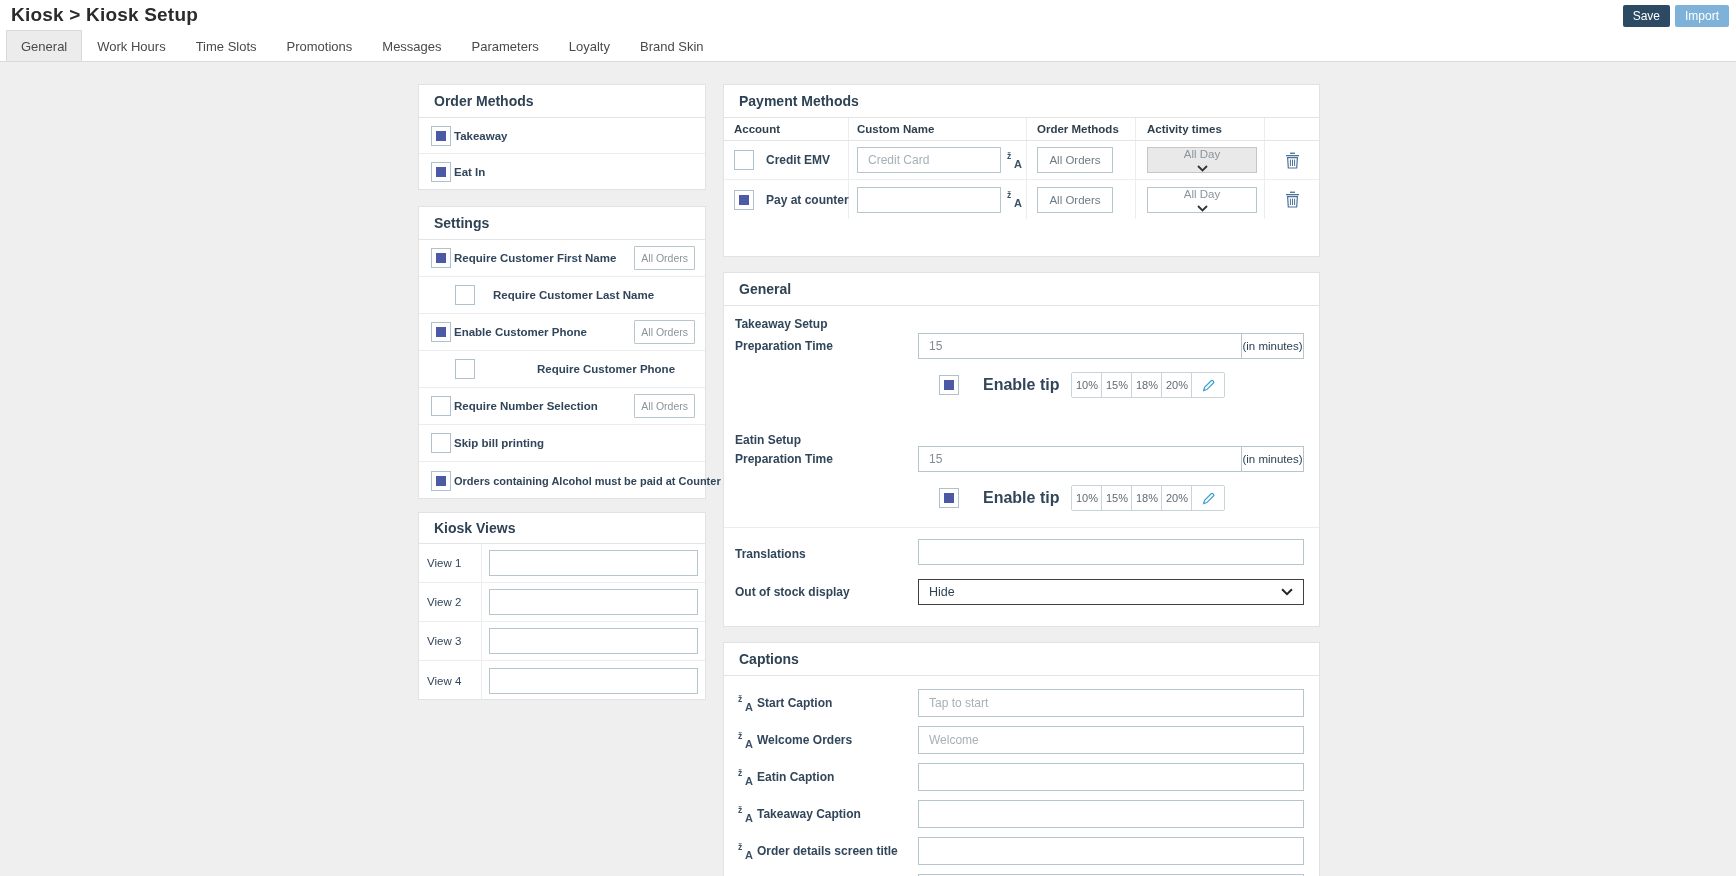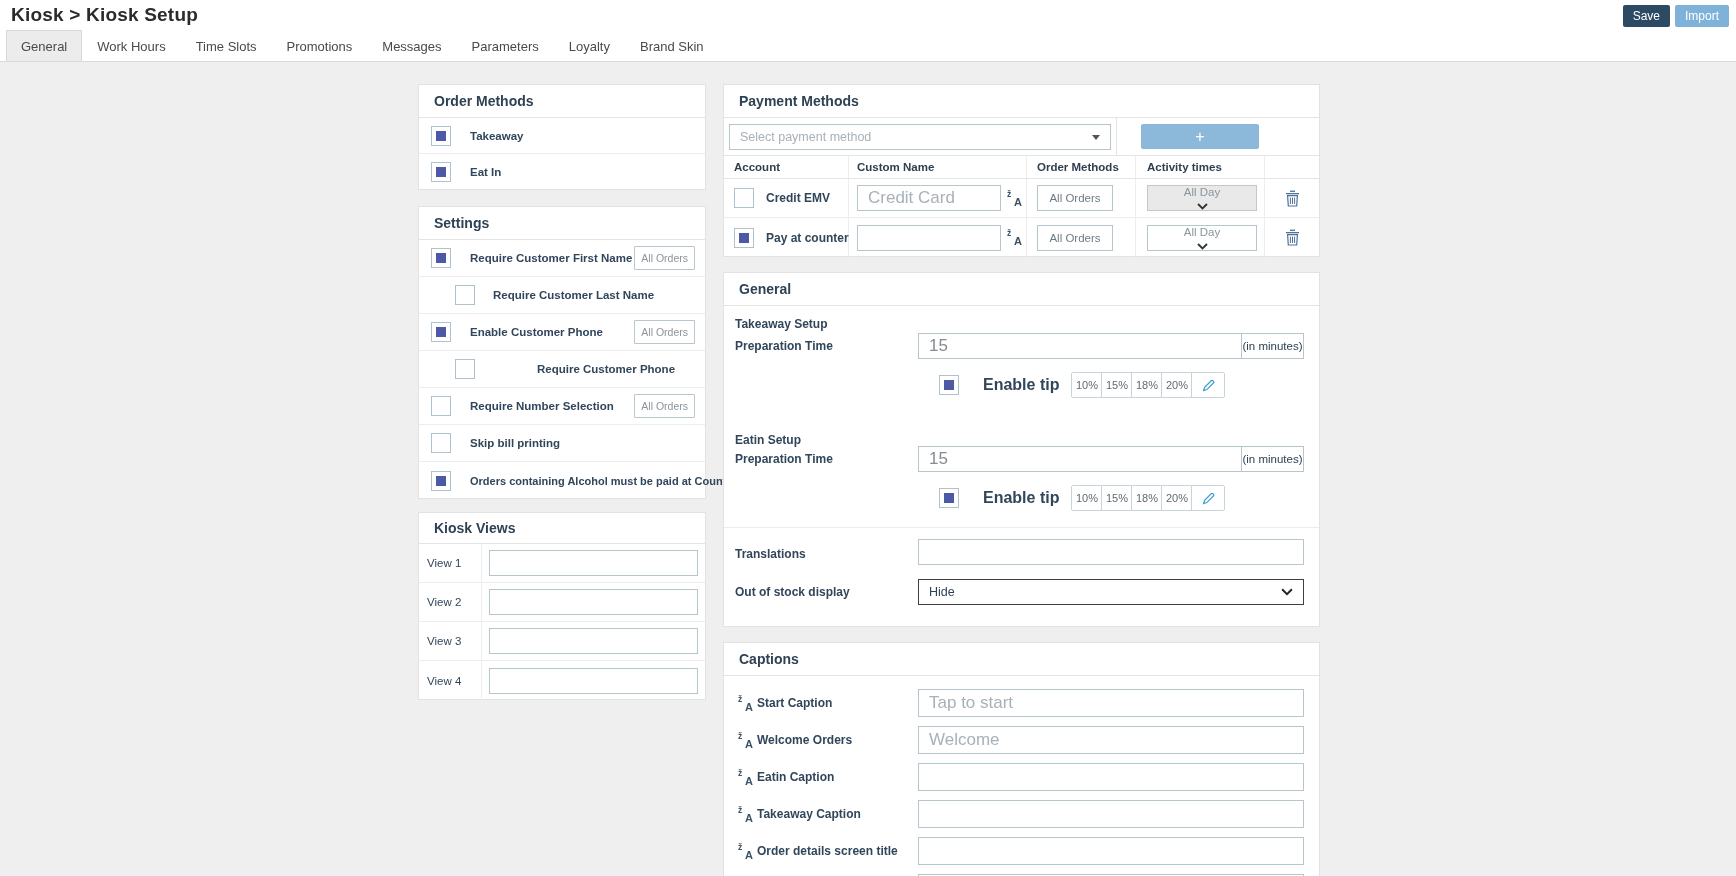--- a/index.html
+++ b/index.html
@@ -25,31 +25,31 @@
   .panel-h { height:33px; line-height:32px; padding:0 15px; font-size:14px; font-weight:700; color:#2e4254; border-bottom:1px solid #e4e4e4; }
 
   
   .cb { width:20px; height:20px; min-width:20px; border:1px solid #adc2cc; background:#fff; display:inline-flex; align-items:center; justify-content:center; cursor:pointer; }
   .cb .cb-in { width:10px; height:10px; background:#4c59a5; display:none; }
   .cb.checked .cb-in { display:block; }
 
   
   .lrow { display:flex; align-items:center; padding:0 10px 0 12px; border-bottom:1px solid #ededed; }
   .lrow:last-child { border-bottom:none; }
-  .lrow .lbl { font-size:11.5px; font-weight:600; color:#31465a; margin-left:19px; white-space:nowrap; }
+  .lrow .lbl { font-size:11.5px; font-weight:600; color:#31465a; margin-left:3px; white-space:nowrap; }
   .lrow.indent { padding-left:36px; }
   .lrow.indent .lbl { margin-left:18px; }
   .spacer { flex:1; }
   .badge { border:1px solid #b8c7ce; background:#fff; color:#8a959c; font-size:10.5px; padding:5px 6px; border-radius:1px; cursor:pointer; white-space:nowrap; font-family:inherit; }
 
   
   .krow { height:39px; display:flex; align-items:center; border-bottom:1px solid #ededed; }
   .krow:last-child { border-bottom:none; }
   .krow .kl { width:63px; height:100%; display:flex; align-items:center; padding-left:8px; border-right:1px solid #ededed; font-size:11.5px; color:#31465a; }
-  .txt { border:1px solid #b5c6cd; background:#fff; height:26px; font-size:17px; color:#31465a; padding:0 10px; font-family:inherit; outline:none; }
+  .txt { border:1px solid #b5c6cd; background:#fff; height:26px; font-size:12px; color:#31465a; padding:0 10px; font-family:inherit; outline:none; }
   .txt::placeholder { color:#a7b1b8; }
   .gray-val { color:#828c93; }
 
   
   .pm-selrow { position:relative; height:38px; border-bottom:1px solid #e4e4e4; }
   .pm-select { position:absolute; left:5px; top:6px; width:382px; height:26px; border:1px solid #b5c6cd; background:#fff; display:flex; align-items:center; padding:0 10px; cursor:pointer; }
   .pm-select .ph { font-size:12.5px; color:#a7b1b8; flex:1; }
   .caret { width:0; height:0; border-left:4px solid transparent; border-right:4px solid transparent; border-top:5px solid #555; }
   .pm-vdiv { position:absolute; left:392px; top:0; bottom:0; width:1px; background:#e4e4e4; }
   .btn-add { position:absolute; left:417px; top:6px; width:118px; height:25px; background:#8cb9da; color:#fff; font-size:16px; line-height:23px; text-align:center; border:none; border-radius:2px; cursor:pointer; font-family:inherit; }
@@ -195,28 +195,20 @@
       <input class="txt" style="margin-left: 7px; width: 209px;" value="">
     </div>
     <div class="krow">
       <span class="kl">View 4</span>
       <input class="txt" style="margin-left: 7px; width: 209px;" value="">
     </div>
   </div>
 
   <div class="panel" style="left:723px; top:22px; width:597px; height:173px;">
     <div class="panel-h">Payment Methods</div>
-    <div class="pm-selrow">
-      <div class="pm-select">
-        <span class="ph">Select payment method</span>
-        <span class="caret"></span>
-      </div>
-      <div class="pm-vdiv"></div>
-      <button class="btn-add">+</button>
-    </div>
     <div class="pm-grid pm-head">
       <div style="padding-left:10px;">Account</div>
       <div style="padding-left:8px;">Custom Name</div>
       <div style="padding-left:10px;">Order Methods</div>
       <div style="padding-left:11px;">Activity times</div>
       <div></div>
     </div>
     <div class="pm-grid pm-row">
       <div class="c-acc">
         <span class="cb"></span>

